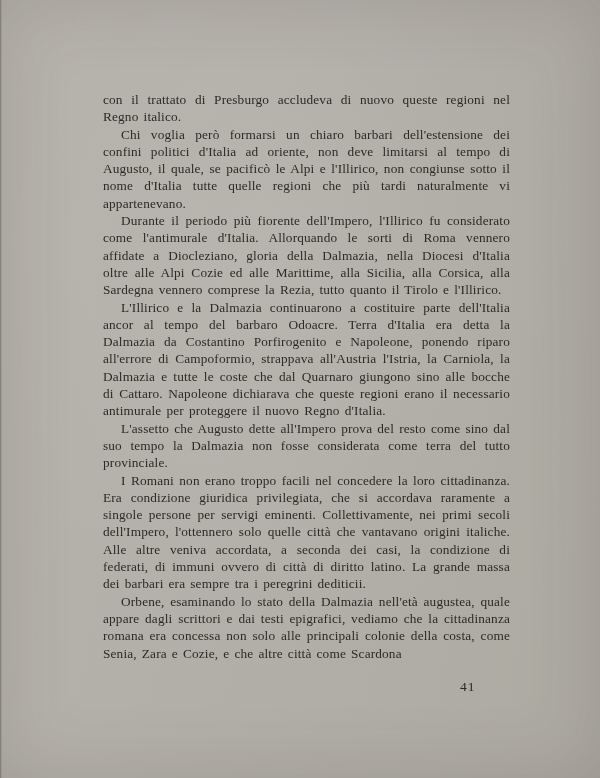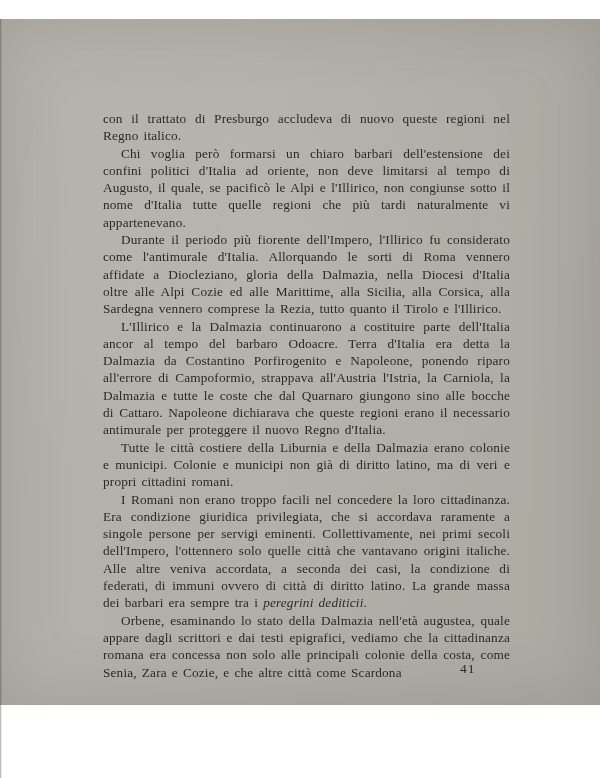--- a/index.html
+++ b/index.html
@@ -8,26 +8,25 @@
   }
   body {
     width: 600px;
     height: 778px;
     overflow: hidden;
     font-family: "Liberation Serif", "DejaVu Serif", serif;
   }
   .scan-page {
     position: relative;
     width: 600px;
-    height: 686px;
+    height: 778px;
     background:
       radial-gradient(ellipse at 45% 35%, rgba(255,255,255,0.07), rgba(0,0,0,0.0) 60%),
       linear-gradient(100deg, #b6b3ac 0%, #b2afa8 45%, #adaaa2 100%);
     box-shadow: inset 0 0 70px rgba(70, 68, 60, 0.18);
-    margin-top: 19px;
   }
   
   .scan-edge {
     position: absolute;
     left: 0;
     top: 0;
     width: 2px;
     height: 778px;
     background: linear-gradient(to right, rgba(60,58,52,0.45), rgba(60,58,52,0.0));
   }
@@ -45,39 +44,38 @@
     text-rendering: optimizeLegibility;
   }
   .text-block p {
     margin: 0;
     padding: 0;
   }
   .text-block p.indent {
     text-indent: 18px;
   }
   .text-block .em {
-    font-style: italic;
   }
   .page-number {
     position: absolute;
     left: 460px;
-    top: 642px;
+    top: 679px;
     color: #2c2a24;
     font-size: 13.5px;
     letter-spacing: 1px;
   }
 </style>
 </head>
 <body>
 
 <div class="scan-page">
   <div class="scan-edge"></div>
   <div class="text-block" id="text-block">
       <p><span>con il trattato di Presburgo accludeva di nuovo queste regioni nel Regno italico.</span></p>
       <p class="indent"><span>Chi voglia però formarsi un chiaro barbari dell'estensione dei confini politici d'Italia ad oriente, non deve limitarsi al tempo di Augusto, il quale, se pacificò le Alpi e l'Illirico, non congiunse sotto il nome d'Italia tutte quelle regioni che più tardi naturalmente vi appartenevano.</span></p>
       <p class="indent"><span>Durante il periodo più fiorente dell'Impero, l'Illirico fu considerato come l'antimurale d'Italia. Allorquando le sorti di Roma vennero affidate a Diocleziano, gloria della Dalmazia, nella Diocesi d'Italia oltre alle Alpi Cozie ed alle Marittime, alla Sicilia, alla Corsica, alla Sardegna vennero comprese la Rezia, tutto quanto il Tirolo e l'Illirico.</span></p>
       <p class="indent"><span>L'Illirico e la Dalmazia continuarono a costituire parte dell'Italia ancor al tempo del barbaro Odoacre. Terra d'Italia era detta la Dalmazia da Costantino Porfirogenito e Napoleone, ponendo riparo all'errore di Campoformio, strappava all'Austria l'Istria, la Carniola, la Dalmazia e tutte le coste che dal Quarnaro giungono sino alle bocche di Cattaro. Napoleone dichiarava che queste regioni erano il necessario antimurale per proteggere il nuovo Regno d'Italia.</span></p>
-      <p class="indent"><span>Tutte le città costiere della Liburnia e della Dalmazia erano colonie e municipi. Colonie e municipi non già di diritto latino, ma di veri e propri cittadini romani.</span></p>
+      <p class="indent"><span>L'assetto che Augusto dette all'Impero prova del resto come sino dal suo tempo la Dalmazia non fosse considerata come terra del tutto provinciale.</span></p>
       <p class="indent"><span>I Romani non erano troppo facili nel concedere la loro cittadinanza. Era condizione giuridica privilegiata, che si accordava raramente a singole persone per servigi eminenti. Collettivamente, nei primi secoli dell'Impero, l'ottennero solo quelle città che vantavano origini italiche. Alle altre veniva accordata, a seconda dei casi, la condizione di federati, di immuni ovvero di città di diritto latino. La grande massa dei barbari era sempre tra i </span><span class="em">peregrini dediticii</span><span>.</span></p>
       <p class="indent"><span>Orbene, esaminando lo stato della Dalmazia nell'età augustea, quale appare dagli scrittori e dai testi epigrafici, vediamo che la cittadinanza romana era concessa non solo alle principali colonie della costa, come Senia, Zara e Cozie, e che altre città come Scardona</span></p>
     </div>
   <div class="page-number">41</div>
 </div>
 
 </body></html>

